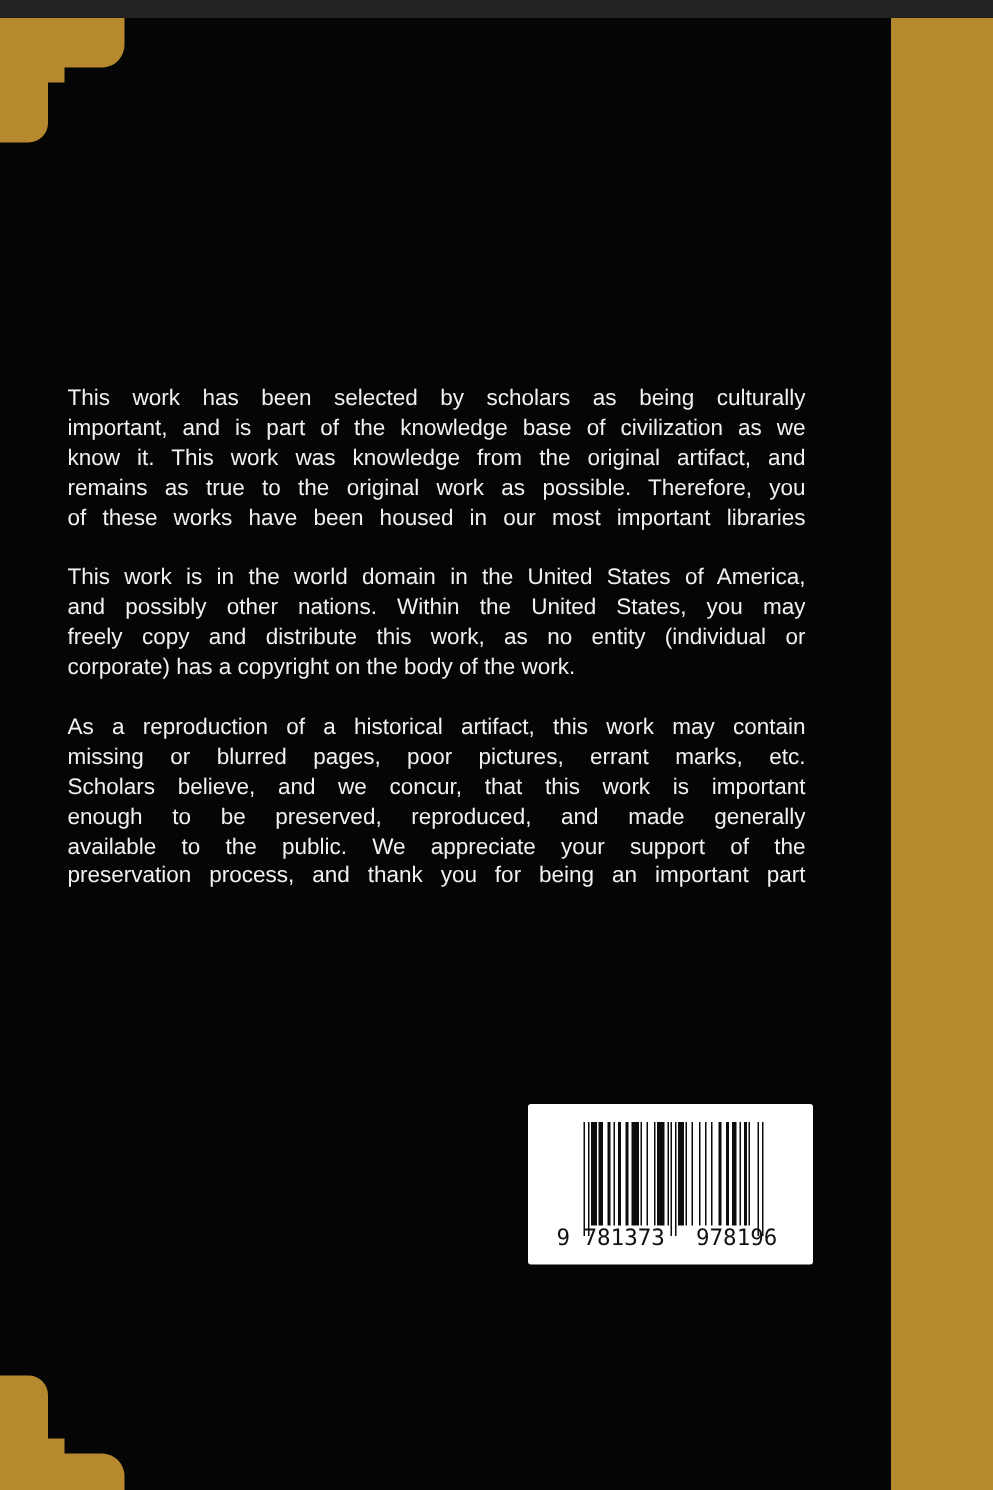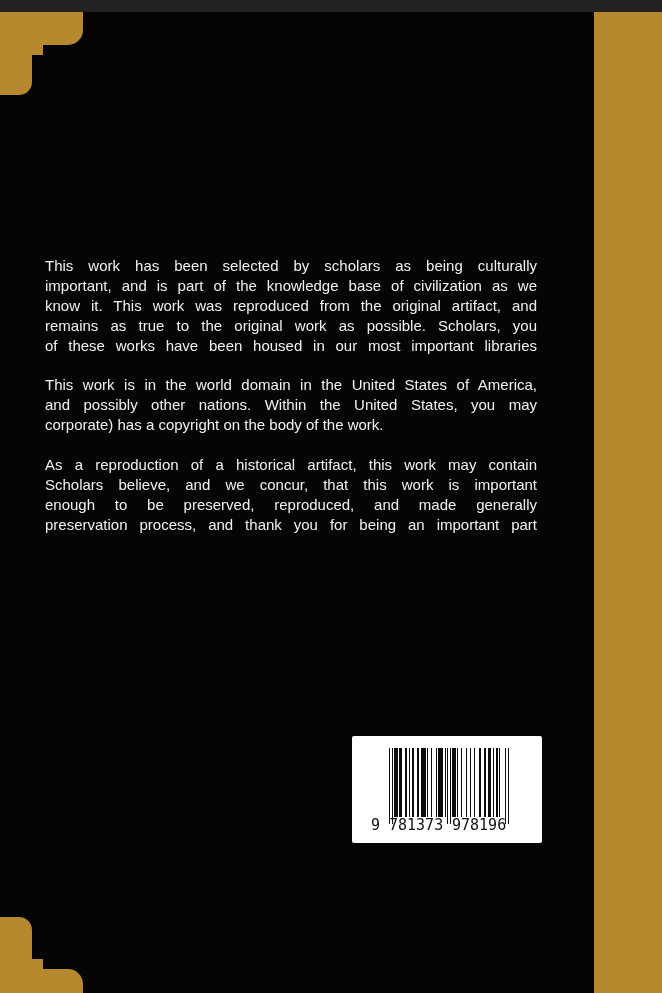--- a/index.html
+++ b/index.html
@@ -59,21 +59,21 @@
   .bars div{position:absolute;top:0;background:var(--bar);}
   .bc-digits{
     position:absolute;left:0;top:82px;width:100%;height:16px;
     color:#111;
     font-family:"DejaVu Sans Mono", monospace;
     font-size:15px;line-height:15px;
   }
   .bc-digits span{position:absolute;top:0;}
   .bc-g1{left:19px;}
   .bc-g2{left:37px;}
-  .bc-g3{left:100px;}
+  .bc-g3{left:112px;}
 </style>
 </head>
 <body>
 
 <div class="cover">
 
   <div class="strip-right"></div>
 
   <div class="orn">
     <div class="tl-a"></div>
@@ -84,33 +84,36 @@
   <div class="orn">
     <div class="bl-a"></div>
     <div class="bl-b"></div>
     <div class="bl-c"></div>
   </div>
 
   <div class="textblock">
     <div class="para">
         <div class="tline">This work has been selected by scholars as being culturally</div>
         <div class="tline">important, and is part of the knowledge base of civilization as we</div>
-        <div class="tline">know it. This work was reproduced from the original artifact, and</div>
-        <div class="tline">remains as true to the original work as possible. Scholars, you</div>
+        <div class="tline">know it. This work was knowledge from the original artifact, and</div>
+        <div class="tline">remains as true to the original work as possible. Therefore, you</div>
         <div class="tline">of these works have been housed in our most important libraries</div>
       </div>
     <div class="para">
         <div class="tline">This work is in the world domain in the United States of America,</div>
         <div class="tline">and possibly other nations. Within the United States, you may</div>
+        <div class="tline">freely copy and distribute this work, as no entity (individual or</div>
         <div class="tline tlast">corporate) has a copyright on the body of the work.</div>
       </div>
     <div class="para">
         <div class="tline">As a reproduction of a historical artifact, this work may contain</div>
+        <div class="tline">missing or blurred pages, poor pictures, errant marks, etc.</div>
         <div class="tline">Scholars believe, and we concur, that this work is important</div>
         <div class="tline">enough to be preserved, reproduced, and made generally</div>
+        <div class="tline">available to the public. We appreciate your support of the</div>
         <div class="tline">preservation process, and thank you for being an important part</div>
       </div>
   </div>
 
   <div class="barcode-box">
     <div class="bars" id="bars">
         <div style="left: 0px; width: 1.26px; height: 76px;"></div>
         <div style="left: 2.53px; width: 1.26px; height: 76px;"></div>
         <div style="left: 5.05px; width: 3.79px; height: 69px;"></div>
         <div style="left: 10.11px; width: 2.53px; height: 69px;"></div>

